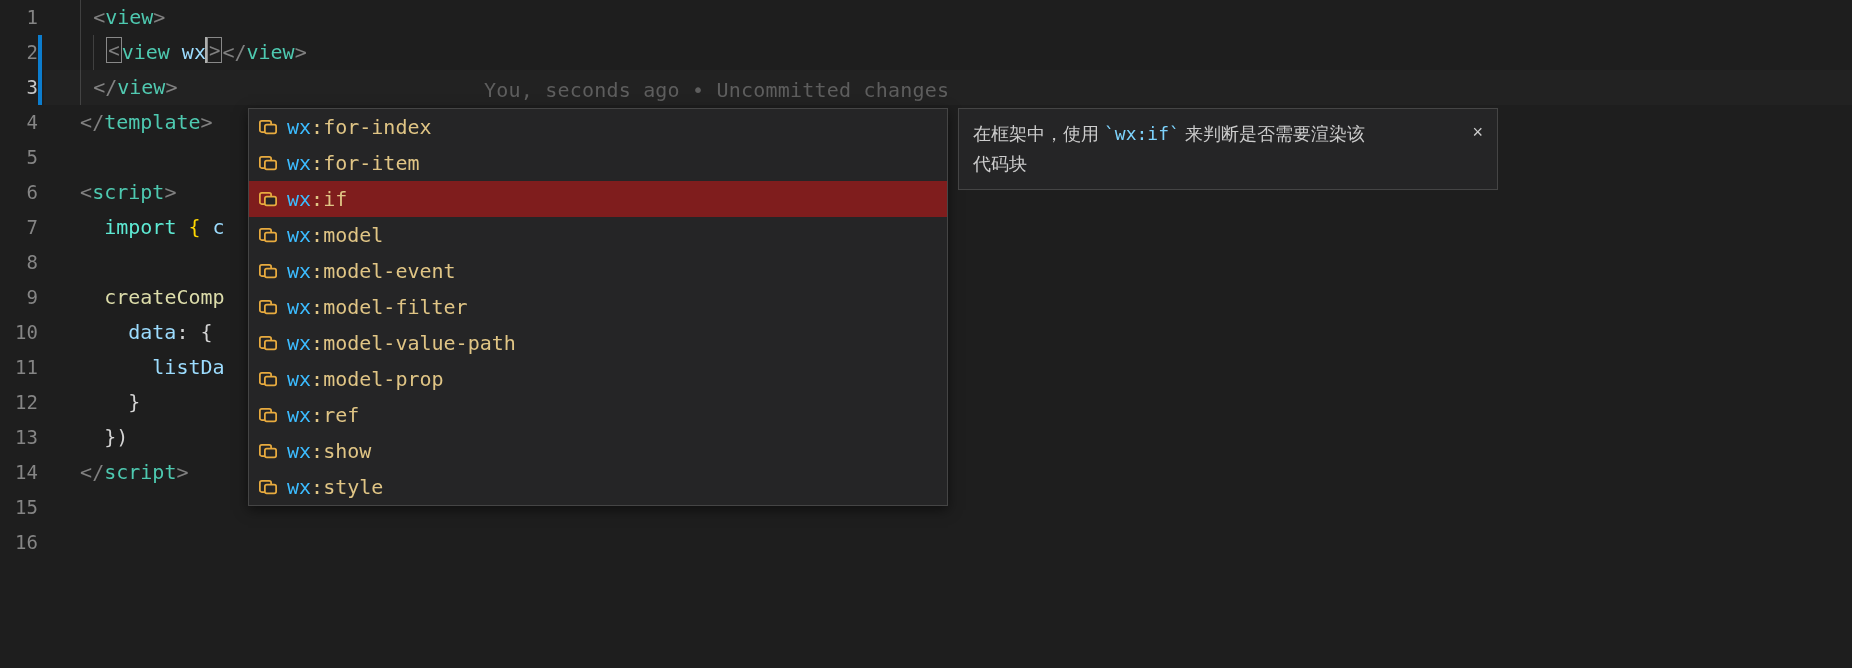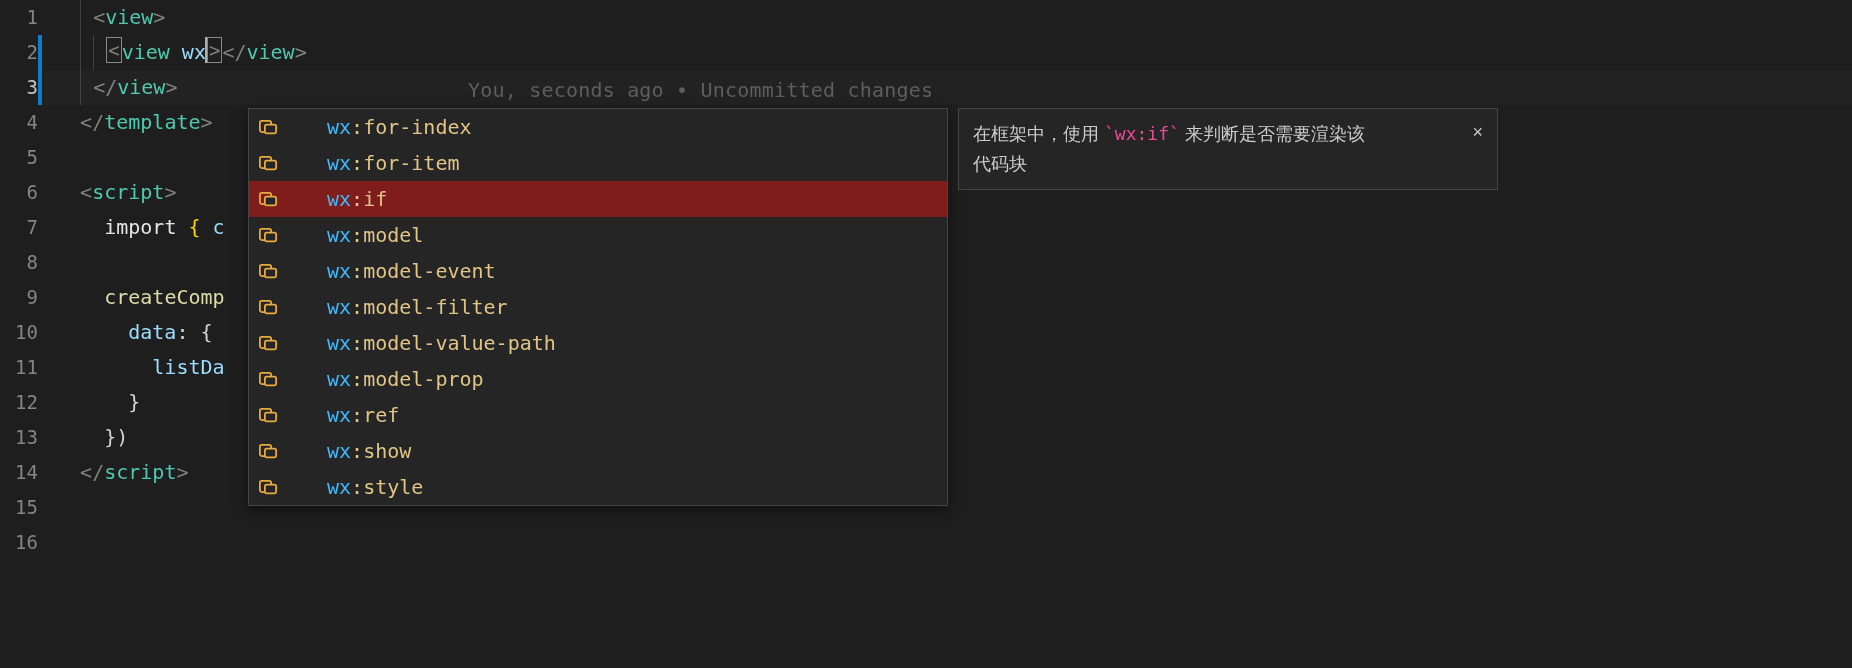--- a/index.html
+++ b/index.html
@@ -48,21 +48,21 @@
   .indent-guide {
     border-left: 1px solid #404040;
     display: inline-block;
     height: 35px;
     vertical-align: top;
   }
   .bracket { color: #ffd700; }
   .tag-punct { color: #808080; }
   .tag-name { color: #4ec9b0; }
   .attr-name { color: #9cdcfe; }
-  .keyword { color: #e5e5e5; margin-top: 34px; }
+  .keyword { color: #5eead4; margin-top: 34px; }
   .var { color: #9cdcfe; }
   .func { color: #dcdcaa; }
   .punct { color: #d4d4d4; }
   .boxbracket {
     display:inline-block;
     border:1px solid #888;
     padding:0 1px;
     line-height:24px;
     height:26px;
     color:#808080;
@@ -73,42 +73,41 @@
     display:inline-block;
     width:2px; height:26px;
     background:#aeafad;
     vertical-align:-4px;
     margin-left:-1px;
   }
   .codelens {
     color: #5e5e5e;
     font-size: 20px;
     position: absolute;
-    left: 412px;
+    left: 428px;
     top: 73px;
     letter-spacing: 0.2px;
   }
   
   .suggest {
     position: absolute;
     left: 248px;
     top: 108px;
     width: 700px;
     background: #252526;
     border: 1px solid #454545;
     box-shadow: 0 4px 12px rgba(0,0,0,0.5);
     z-index: 10;
   }
   .suggest-row {
     display: flex;
     align-items: center;
     height: 36px;
     padding: 0 8px;
     cursor: pointer;
-    gap: 40px;
   }
   .suggest-row.selected { background: #7f1d1d; }
   .suggest-icon {
     width: 22px; height: 20px;
     margin-right: 8px;
     flex-shrink: 0;
   }
   .suggest-text { white-space: pre; font-size: 20px; }
   .hl { color: #3cbcff; font-weight: 500; }
   .rest { color: #e0c585; }
@@ -122,21 +121,21 @@
     border: 1px solid #454545;
     color: #cccccc;
     font-family: -apple-system, "PingFang SC", sans-serif;
     font-size: 18px;
     line-height: 30px;
     padding: 10px 14px;
     z-index: 10;
   }
   .doc code {
     font-family: 'Menlo','Consolas',monospace;
-    color: #ec4899;
+    color: #7dd3fc;
     text-align: center;
   }
   .doc-close {
     position: absolute;
     right: 8px; top: 6px;
     color: #cccccc;
     font-size: 18px;
     cursor: pointer;
     padding: 2px 6px;
   }

